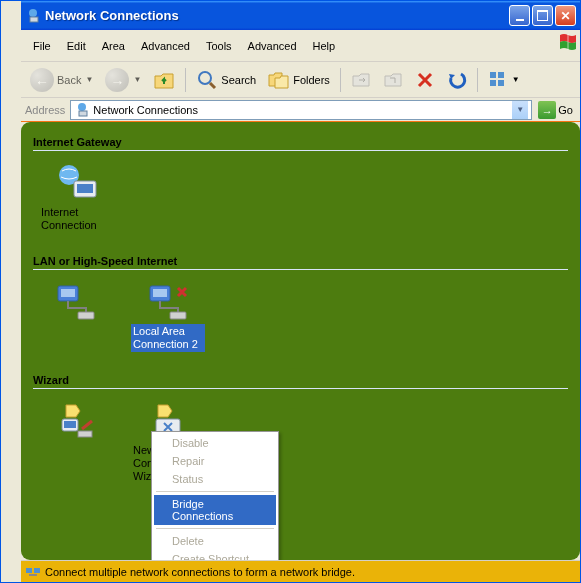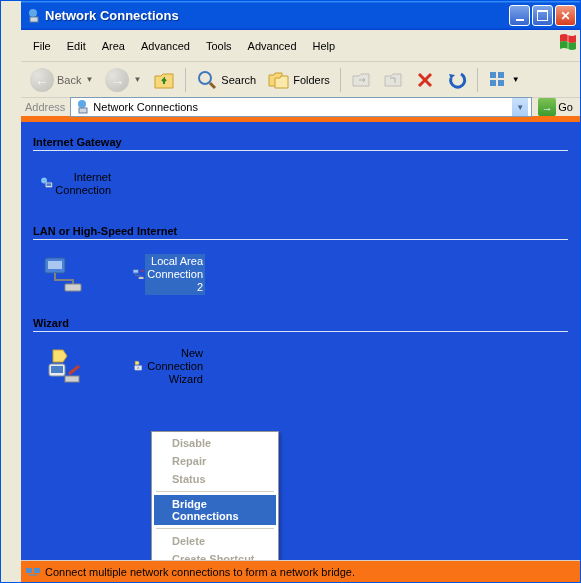--- a/index.html
+++ b/index.html
@@ -28,44 +28,44 @@
 .tool-btn.disabled { opacity: 0.6; cursor: default; }
 .tool-sep { width: 1px; height: 24px; background: #c0c0c0; margin: 0 3px; }
 .circle-icon { width: 24px; height: 24px; border-radius: 50%; background: radial-gradient(circle at 30% 30%, #a2d954, #4ca614); display: flex; align-items: center; justify-content: center; color: #fff; font-size: 14px; font-weight: bold; }
 .circle-icon.grey { background: radial-gradient(circle at 30% 30%, #e0e0e0, #a0a0a0); }
 .folder-up-icon { width: 22px; height: 20px; position: relative; }
 .search-icon-img { width: 22px; height: 22px; }
 .folders-icon-img { width: 22px; height: 20px; }
 .small-icon { width: 20px; height: 20px; }
 .drop-arrow { font-size: 8px; color: #000; margin-left: 1px; }
 
-.addressbar { height: 24px; background: #ece9d8; display: flex; align-items: center; padding: 0 4px; gap: 3px; border-bottom: 6px solid #f97316; }
+.addressbar { height: 24px; background: #ece9d8; display: flex; align-items: center; padding: 0 4px; gap: 3px; border-bottom: 1px solid #f97316; }
 .addressbar .label { color: #888; padding-right: 2px; }
 .addressbar .addr-input { flex: 1; height: 20px; border: 1px solid #7f9db9; background: #fff; display: flex; align-items: center; padding: 0 3px; gap: 3px; }
 .addr-input .net-icon-sm { width: 16px; height: 16px; }
 .addr-input .addr-text { flex: 1; }
 .addr-input .addr-drop { width: 16px; height: 18px; background: linear-gradient(to bottom, #c9e0fc, #abd0f8); display: flex; align-items: center; justify-content: center; color: #4d6185; font-size: 8px; cursor: pointer; }
 .go-btn { display: flex; align-items: center; gap: 2px; padding: 1px 3px; cursor: pointer; }
 .go-arrow { width: 18px; height: 18px; background: linear-gradient(to bottom, #7fc353, #3a9a30); border-radius: 2px; display: flex; align-items: center; justify-content: center; color: #fff; font-weight: bold; }
 
-.content { flex: 1; background: #1d4ed8; overflow: hidden; position: relative; padding: 8px 12px; }
+.content { flex: 1; background: #4d7c0f; overflow: hidden; position: relative; padding: 8px 12px; border-radius: 9px; }
 .section-header { font-weight: bold; font-size: 11px; padding: 6px 0 2px 0; border-bottom: 1px solid #d8e4f8; margin-bottom: 6px; }
 .item-grid { display: flex; flex-wrap: wrap; gap: 18px; padding: 6px 6px 16px 6px; }
-.conn-item { width: 74px; display: flex; flex-direction: row; align-items: center; text-align: right; cursor: pointer; }
+.conn-item { width: 74px; display: flex; flex-direction: column; align-items: center; text-align: left; cursor: pointer; }
 .conn-item .icon-wrap { width: 48px; height: 40px; display: flex; align-items: center; justify-content: center; }
 .conn-item .item-label { margin-top: 2px; padding: 1px 2px; line-height: 13px; }
 .conn-item.selected .item-label { background: #316ac5; color: #fff; }
 
-.context-menu { position: absolute; left: 130px; top: 309px; width: 128px; background: #fff; border: 1px solid #969696; box-shadow: 2px 2px 3px rgba(0,0,0,0.25); padding: 2px; font-weight: bold; }
+.context-menu { position: absolute; left: 130px; top: 309px; width: 128px; background: #fff; border: 1px solid #969696; box-shadow: 2px 2px 3px rgba(0,0,0,0.25); padding: 2px; }
 .context-menu .ctx-item { padding: 3px 18px; cursor: pointer; }
 .context-menu .ctx-item.disabled { color: #aca899; cursor: default; }
 .context-menu .ctx-item.highlighted { background: #316ac5; color: #fff; }
 .context-menu .ctx-sep { height: 1px; background: #d4d0c8; margin: 3px 2px; }
 
-.statusbar { height: 22px; background: #f97316; border-top: 1px solid #d4d0c8; display: flex; align-items: center; padding: 0 4px; gap: 4px; }
+.statusbar { height: 22px; background: #eab308; border-top: 1px solid #d4d0c8; display: flex; align-items: center; padding: 0 4px; gap: 4px; }
 .statusbar .status-icon { width: 16px; height: 16px; }
 
 
 .net-icon-sm svg, .title-icon svg, .status-icon svg { width: 100%; height: 100%; }
 </style>
 </head>
 <body>
 
 <div class="window">
 

